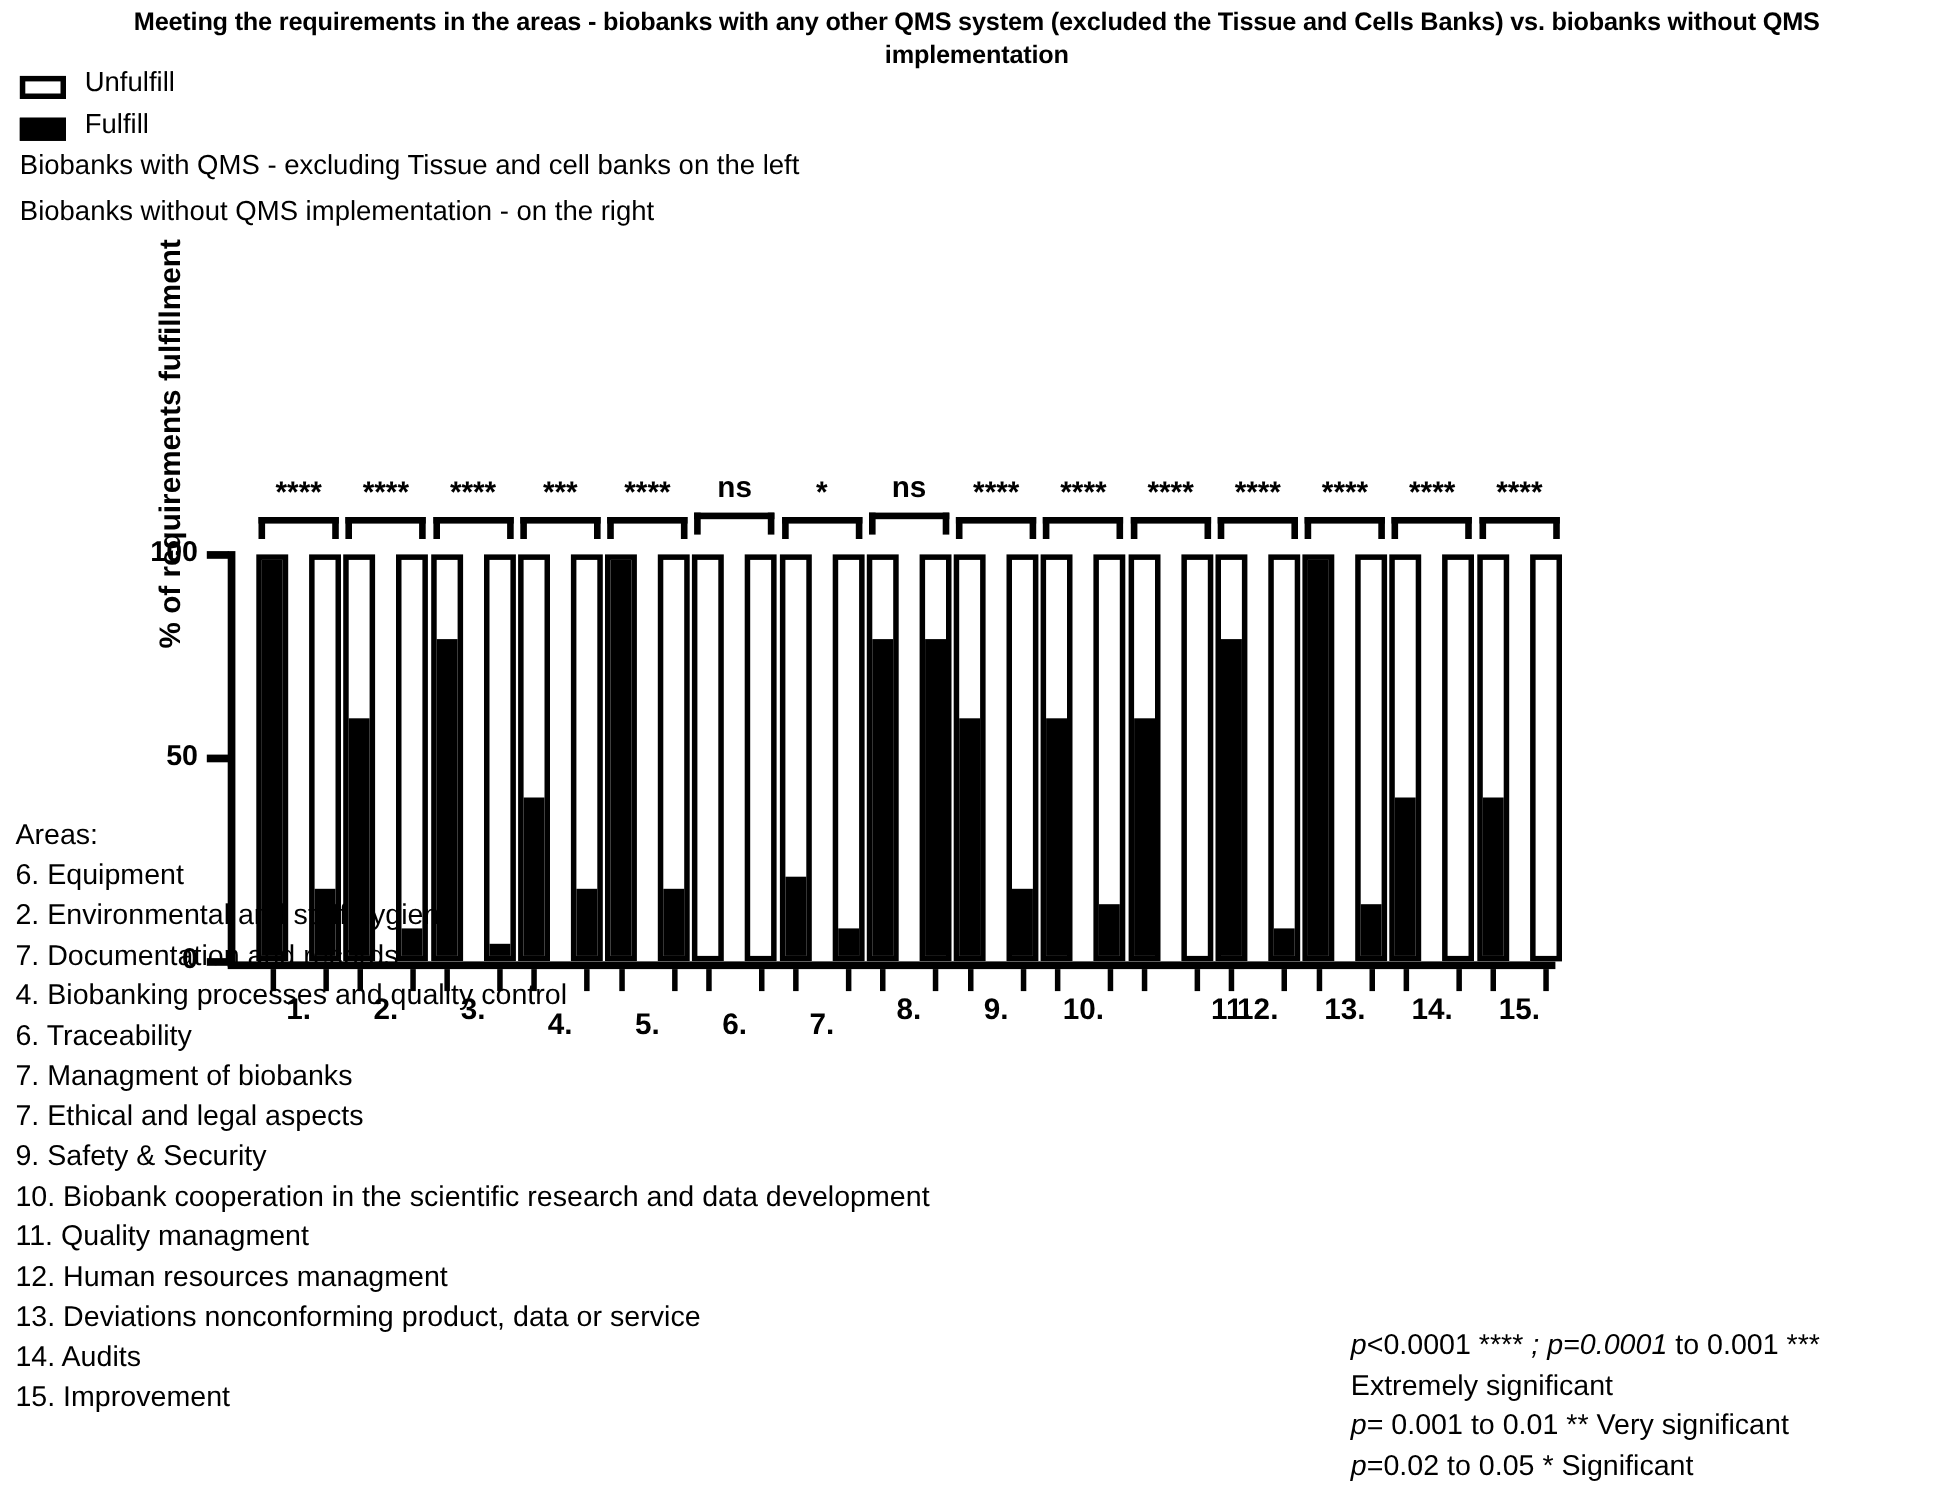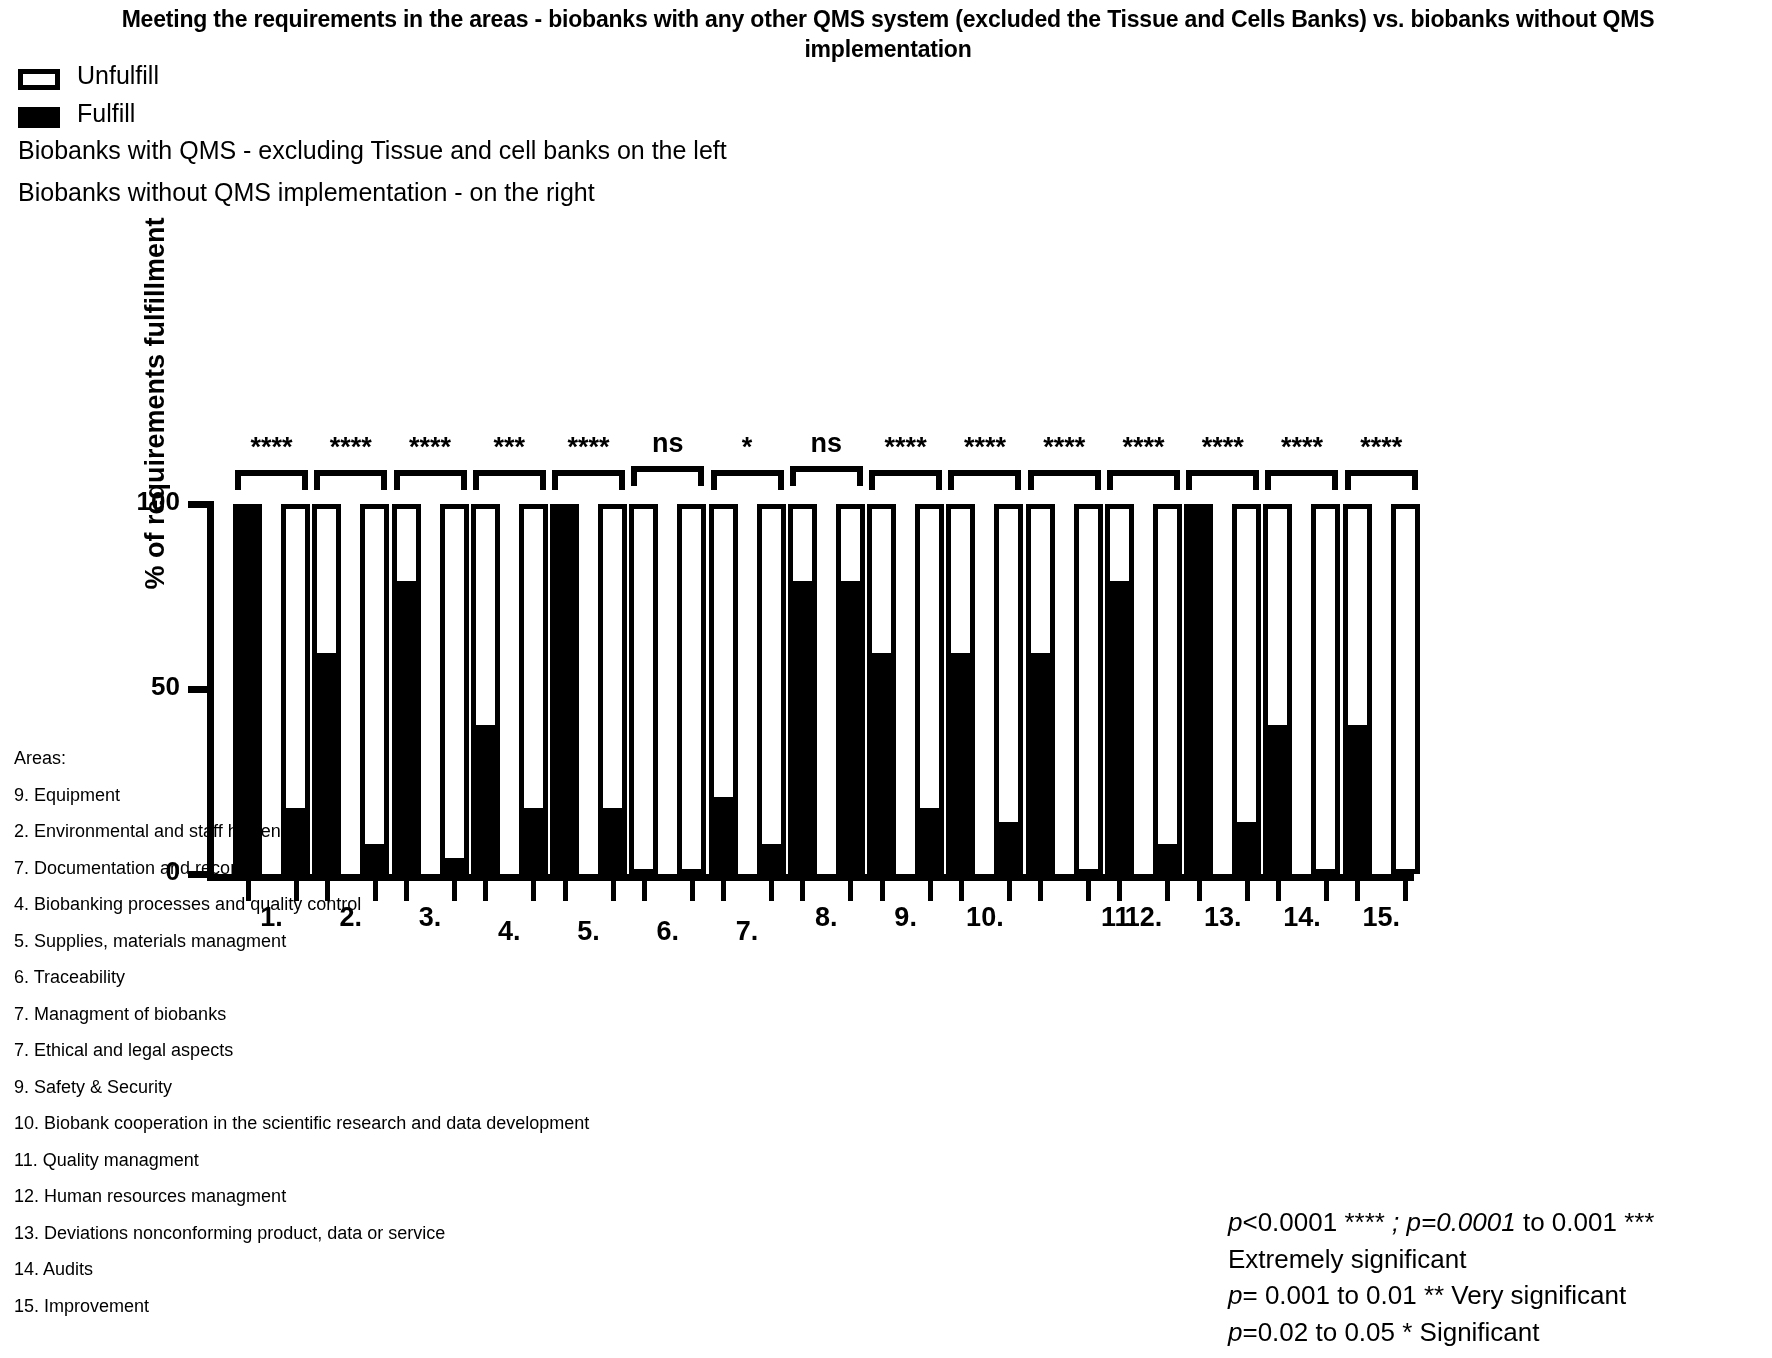--- a/index.html
+++ b/index.html
@@ -44,21 +44,21 @@
 
   
   .bar{position:absolute;box-sizing:border-box;border:5px solid #000;background:#fff;}
   .fill{position:absolute;left:0;right:0;bottom:0;background:#000;}
   .bracket{position:absolute;box-sizing:border-box;border:6px solid #000;
            border-bottom:none;background:transparent;}
   .sigtext{position:absolute;font-size:27px;font-weight:bold;text-align:center;
            white-space:nowrap;}
 
   
-  #areas{position:absolute;left:14px;top:740px;font-size:18px;line-height:36.5px;}
+  #areas{position:absolute;left:14px;top:740px;font-size:26px;line-height:36.5px;}
   #areas div{white-space:nowrap;}
 
   
   #pleg{position:absolute;left:1228px;top:1204px;font-size:26px;line-height:36.5px;}
   #pleg div{white-space:nowrap;}
   .ital{font-style:italic;}
   .bld{font-weight:bold;}
 </style>
 </head>
 <body>
@@ -256,25 +256,24 @@
       </div>
       <div class="xtick" style="left: 1403.23px;"></div>
       <div class="bracket" style="left: 1344.73px; top: 248px; width: 73px; height: 20px;"></div>
       <div class="sigtext" style="left: 1344.73px; width: 73px; top: 210px;">****</div>
       <div class="xglabel" style="left: 1346.23px; top: 680px;">15.</div>
     </div>
 </div>
 
 <div id="areas">
   <div>Areas:</div>
-  <div>9. Equipment</div>
+  <div>6. Equipment</div>
   <div>2. Environmental and staff hygiene</div>
   <div>7. Documentation and records</div>
   <div>4. Biobanking processes and quality control</div>
-  <div>5. Supplies, materials  managment</div>
   <div>6. Traceability</div>
   <div>7. Managment of biobanks</div>
   <div>7. Ethical and legal aspects</div>
   <div>9. Safety &amp; Security</div>
   <div>10. Biobank cooperation in the scientific research and data development</div>
   <div>11. Quality managment</div>
   <div>12. Human resources managment</div>
   <div>13. Deviations nonconforming product, data or service</div>
   <div>14. Audits</div>
   <div>15. Improvement</div>

